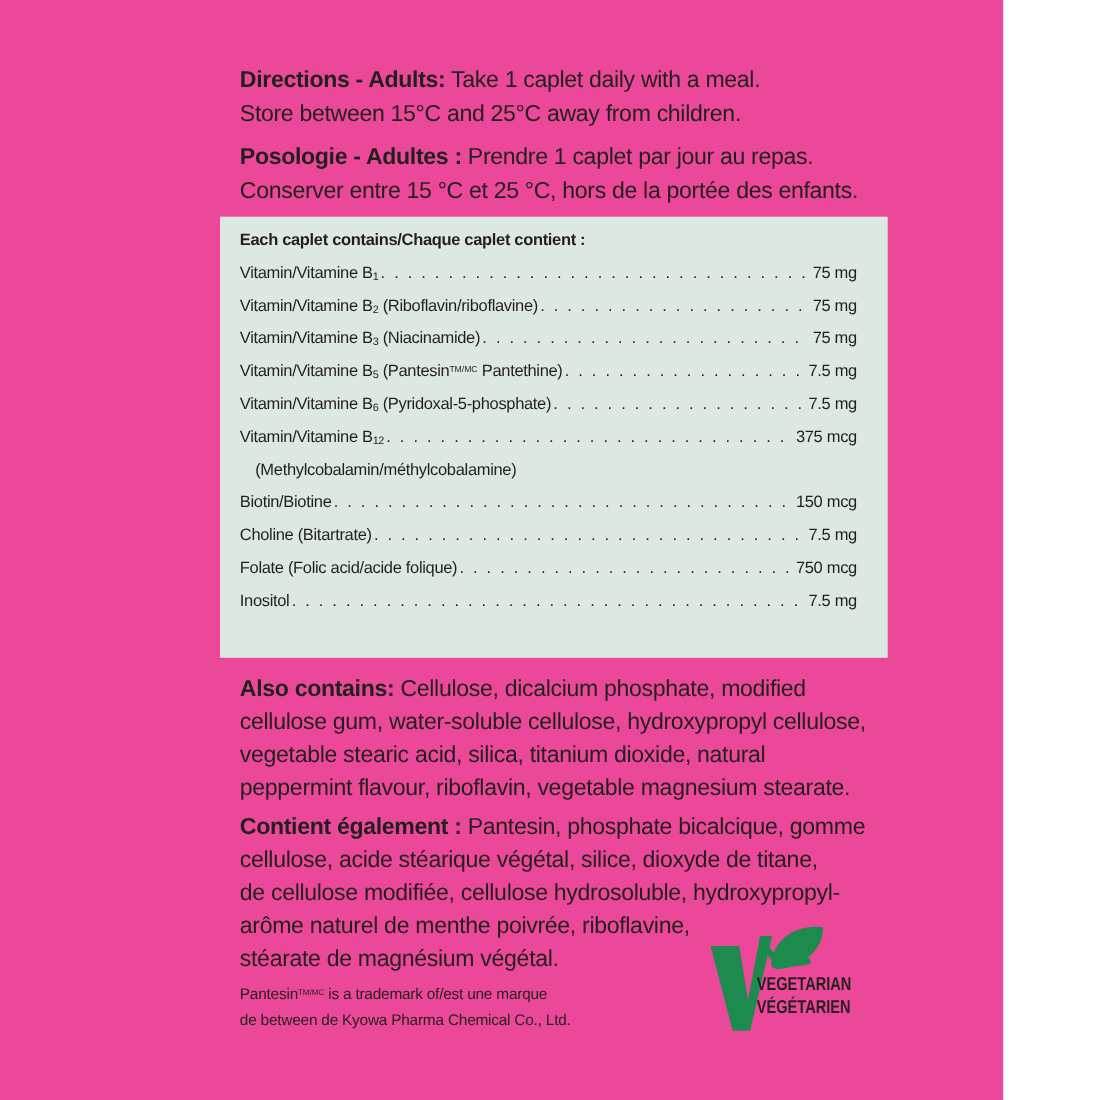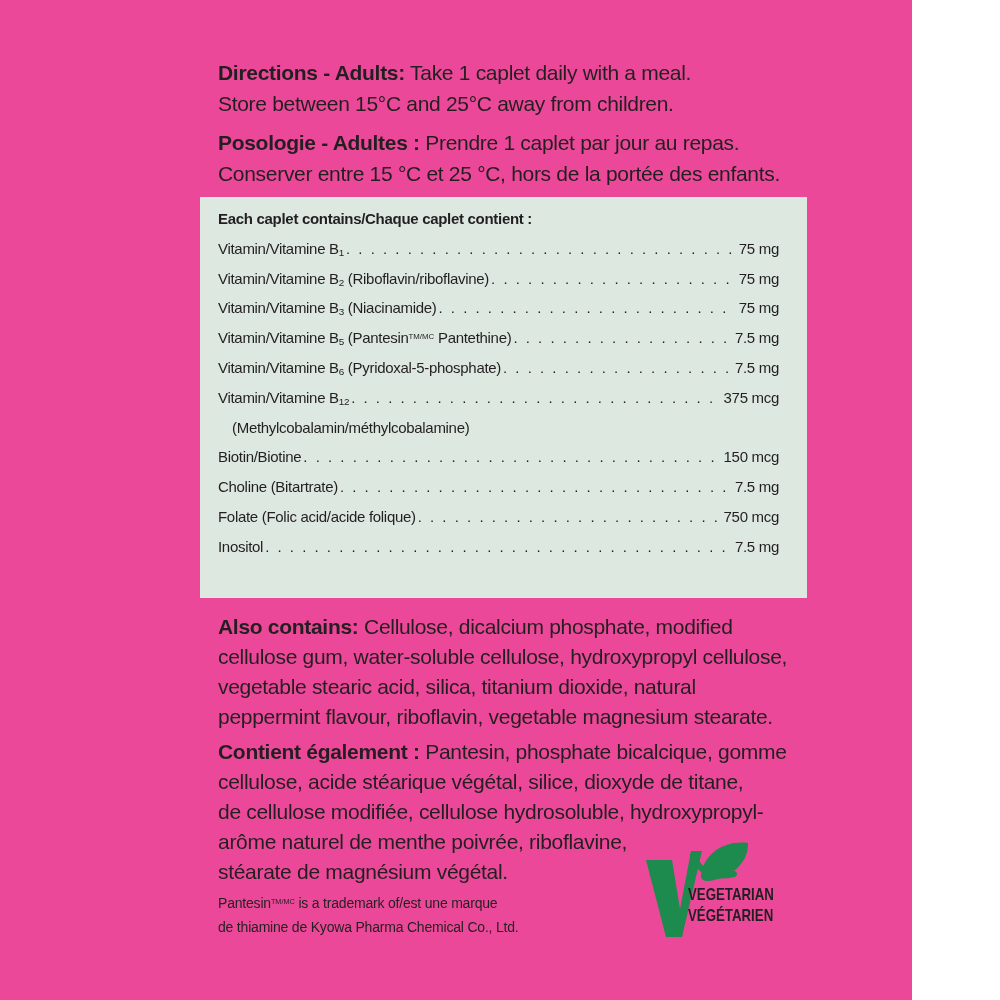--- a/index.html
+++ b/index.html
@@ -152,21 +152,21 @@
     <div>
         <div class="tline">cellulose, acide stéarique végétal, silice, dioxyde de titane,</div>
         <div class="tline">de cellulose modifiée, cellulose hydrosoluble, hydroxypropyl-</div>
         <div class="tline">arôme naturel de menthe poivrée, riboflavine,</div>
         <div class="tline">stéarate de magnésium végétal.</div>
       </div>
   </div>
 
   <div class="tmnote">
     <div class="tline"><span>Pantesin</span><sup>TM/MC</sup><span> is a trademark of/est une marque</span></div>
-    <div class="tline">de thiamine de Kyowa Pharma Chemical Co., Ltd.</div>
+    <div class="tline">de between de Kyowa Pharma Chemical Co., Ltd.</div>
   </div>
 
   <div class="veglogo">
     <svg width="156" height="112" viewBox="0 0 156 112">
       <polygon points="2,19 28,19 36,68 47,10 58,10 38,96 22,96" fill="#1d8b4e"></polygon>
       <path d="M49,14 C55,30 68,38 90,33" stroke="#1d8b4e" stroke-width="6" fill="none" stroke-linecap="round"></path>
       <path d="M57,35 C59,13 80,-1 104,2 C105,21 87,38 64,40 C59,40 57,38 57,35 Z" fill="#1d8b4e"></path>
     </svg>
     <div class="vegtext l1">VEGETARIAN</div>
     <div class="vegtext l2">VÉGÉTARIEN</div>

